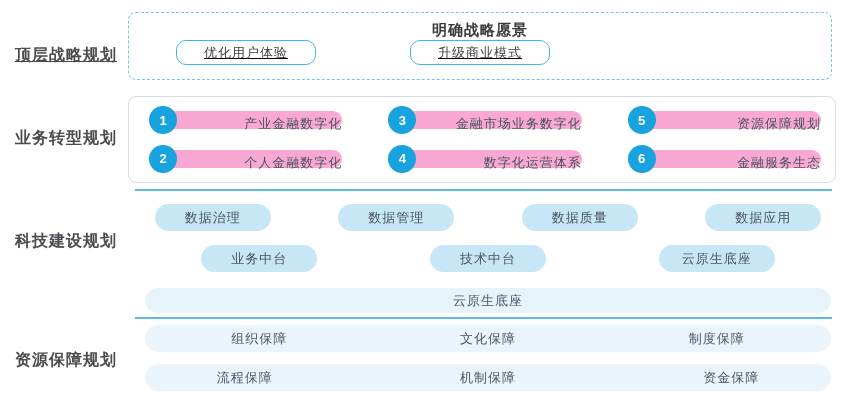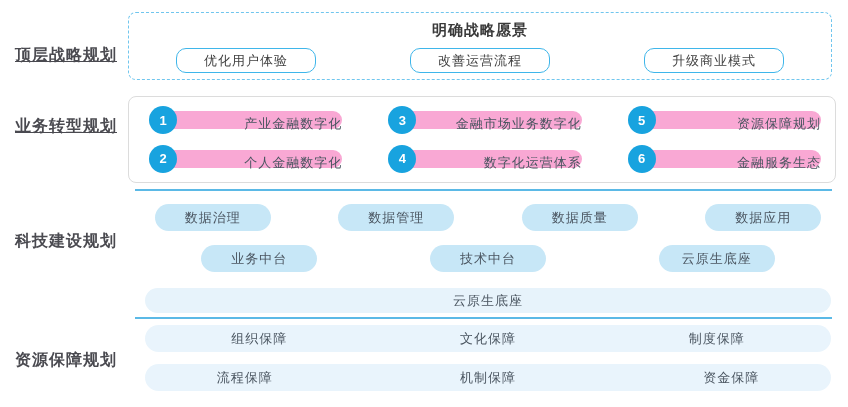--- a/index.html
+++ b/index.html
@@ -9,37 +9,37 @@
     -webkit-font-smoothing:antialiased;
   }
 
   
   .side-label {
     position:absolute; left:15px; width:120px;
     font-size:16px; font-weight:bold; color:#4a4a50; letter-spacing:1px;
     white-space:nowrap;
   }
   #side1 { top:45px;text-decoration:underline; }
-  #side2 { top:116px;text-decoration:underline; }
+  #side2 { top:128px; }
   #side3 { top:231px; }
   #side4 { top:350px; }
 
   
   .strategy-box {
     position:absolute; left:128px; top:12px; width:704px; height:68px;
     border:1px dashed #70c6ee; border-radius:8px; box-sizing:border-box;
     background:#ffffff;
   }
   .strategy-title {
     margin-top:8px; text-align:center;
     font-size:15px; font-weight:bold; color:#3a3a3a; letter-spacing:1px;
   }
   .strategy-buttons {
-    margin-top:8px; display:grid; grid-template-columns:repeat(3,1fr);
-    justify-items:center; align-items:center;
+    display:grid; grid-template-columns:repeat(3,1fr);
+    justify-items:center; align-items:center;text-decoration:underline;
   }
   .strategy-button {
     min-width:140px; height:25px; line-height:23px; box-sizing:border-box;
     padding:0 14px; text-align:center;
     background:#ffffff; border:1px solid #3fb6ea; border-radius:10px;
     font-size:13px; color:#3f3f3f; letter-spacing:1px;
   }
 
   
   .biz-box {
@@ -103,21 +103,20 @@
 
 <div id="side1" class="side-label">顶层战略规划</div>
 <div id="side2" class="side-label">业务转型规划</div>
 <div id="side3" class="side-label">科技建设规划</div>
 <div id="side4" class="side-label">资源保障规划</div>
 
 <div class="strategy-box">
   <div class="strategy-title">明确战略愿景</div>
   <div class="strategy-buttons">
     <div class="strategy-button">优化用户体验</div>
-    <div class="strategy-button">改善运营流程</div>
     <div class="strategy-button">升级商业模式</div>
   </div>
 </div>
 
 <div class="biz-box">
   <div class="biz-item">
     <div class="biz-num">1</div>
     <div class="biz-pill">产业金融数字化</div>
   </div>
   <div class="biz-item">

